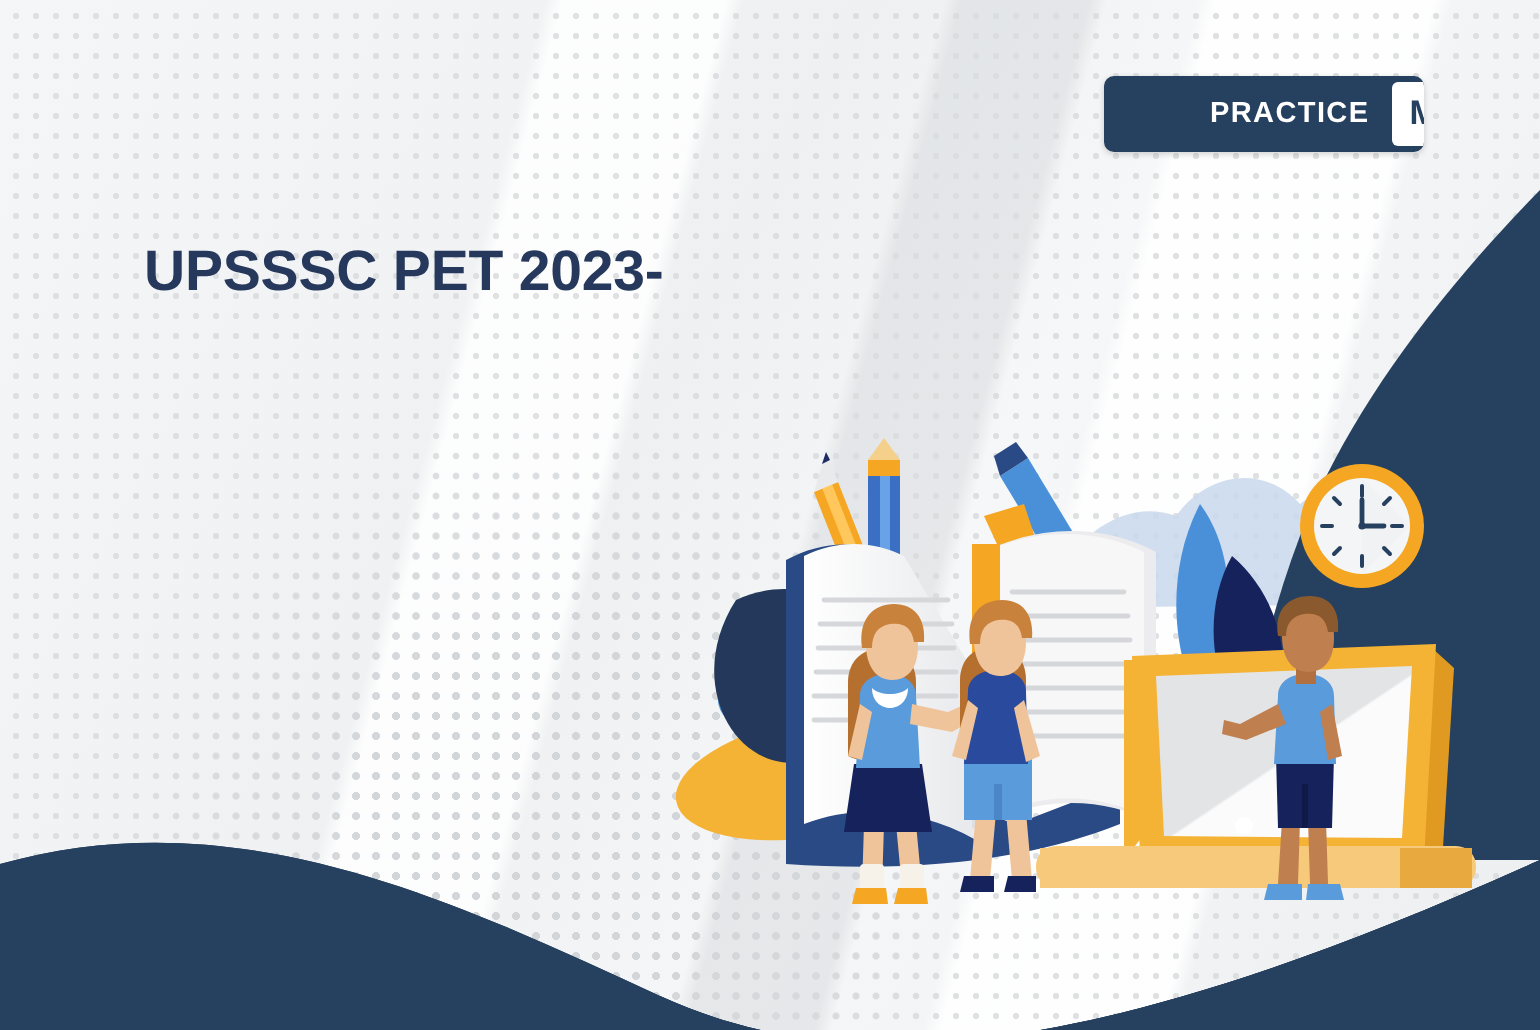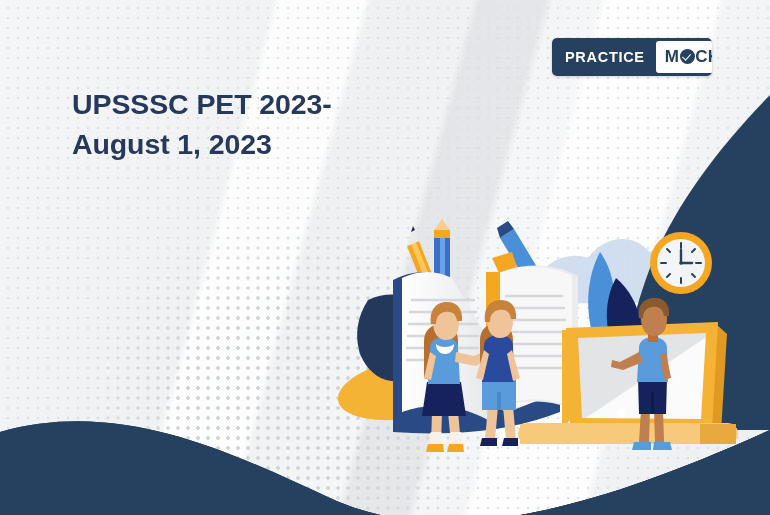--- a/index.html
+++ b/index.html
@@ -57,20 +57,21 @@
     overflow:hidden;
     z-index:40;
   }
   .logo-practice {
     color:#ffffff;
     font-size:14.5px;
     font-weight:bold;
     letter-spacing:.7px;
     padding:0 11px 0 13px;
     white-space:nowrap;
+    margin-left:40px;
   }
   .logo-mock-box {
     background:#ffffff;
     align-self:stretch;
     margin:3px 3px 3px 0;
     border-radius:3px;
     display:flex; align-items:center; justify-content:center;
     padding:0 9px;
     position:relative;
   }
@@ -106,21 +107,21 @@
     position:absolute;
     left:72px; top:84px;
     width:400px;
     color:#26395c;
     font-size:28.5px;
     font-weight:bold;
     line-height:40px;
     letter-spacing:-.1px;
     z-index:35;
   }
-  .headline .hl-line { display:block; white-space:nowrap; }
+  .headline .hl-line { display:block; white-space:nowrap;margin-top:32px; }
 
   
   #art {
     position:absolute; inset:0;
     width:770px; height:515px;
     z-index:20;
   }
 </style>
 </head>
 <body>
@@ -342,16 +343,15 @@
 
   <div class="logo">
     <span class="logo-practice">PRACTICE</span>
     <span class="logo-mock-box">
       <span class="logo-mock-text"><span>M</span><span class="logo-check-o"></span><span>CK</span></span>
     </span>
   </div>
 
   <h1 class="headline">
     <span class="hl-line">UPSSSC PET 2023-</span>
-    <span class="hl-line">August 1, 2023</span>
   </h1>
 
 </div>
 
 </body></html>

